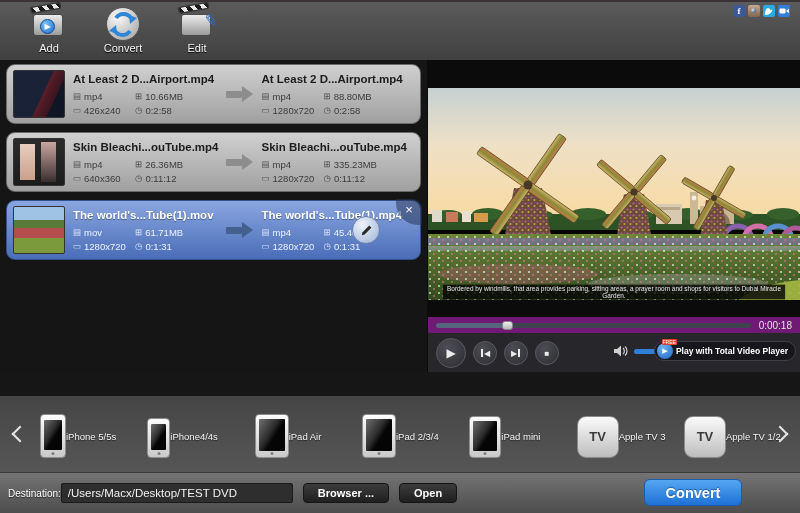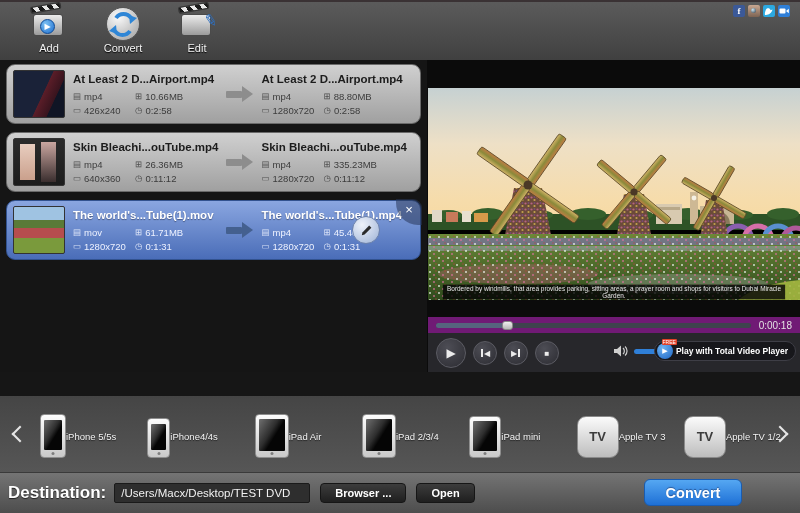--- a/index.html
+++ b/index.html
@@ -142,22 +142,22 @@
     background:linear-gradient(122deg,#707070 0%,#2e2e2e 42%,#050505 58%); }
   .tabdev .screen { top:4px; bottom:6px; }
   .homedot { position:absolute; left:50%; bottom:2px; width:3px; height:3px; border-radius:50%; background:#7e7e7e; transform:translateX(-50%); }
   .tvdev { width:42px; height:42px; border-radius:9px; border:1px solid #8a8a8a;
     background:linear-gradient(#fbfbfb,#bdbdbd); display:flex; align-items:center; justify-content:center;
     color:#3c3c3c; font-weight:bold; font-size:13px; }
 
   
   .bottom-bar { position:absolute; left:0; top:472px; width:800px; height:41px;
     background:linear-gradient(#747474,#4d4d4d); border-top:1px solid #3a3a3a; display:flex; align-items:center; padding:0 8px; }
-  .dest-label { color:#fff; font-size:17px; margin-right:8px; text-shadow:0 1px 1px #222;font-weight:bold; }
-  .dest-input { width:196px; height:20px; background:#2e2e2e; border:1px solid #1a1a1a; border-radius:2px;
+  .dest-label { color:#fff; font-size:10px; text-shadow:0 1px 1px #222; }
+  .dest-input { width:232px; height:20px; background:#2e2e2e; border:1px solid #1a1a1a; border-radius:2px;
     color:#f2f2f2; font-size:11.5px; padding:0 6px; font-family:"Liberation Sans",sans-serif; }
   .sm-btn { height:20px; margin-left:10px; padding:0 14px; border-radius:4px; border:1px solid #161616;
     background:linear-gradient(#3c3c3c,#1f1f1f); color:#fff; font-size:11px; font-weight:bold; cursor:pointer;
     font-family:"Liberation Sans",sans-serif; }
   .convert-btn { position:absolute; right:58px; top:6px; width:98px; height:27px; border-radius:6px;
     border:1px solid #1a5cb0; background:linear-gradient(#55a7f2,#1e70d6); color:#fff; font-size:14.5px; font-weight:bold;
     cursor:pointer; font-family:"Liberation Sans",sans-serif; text-shadow:0 -1px 1px rgba(0,0,40,.4); }
 </style>
 </head>
 <body>

